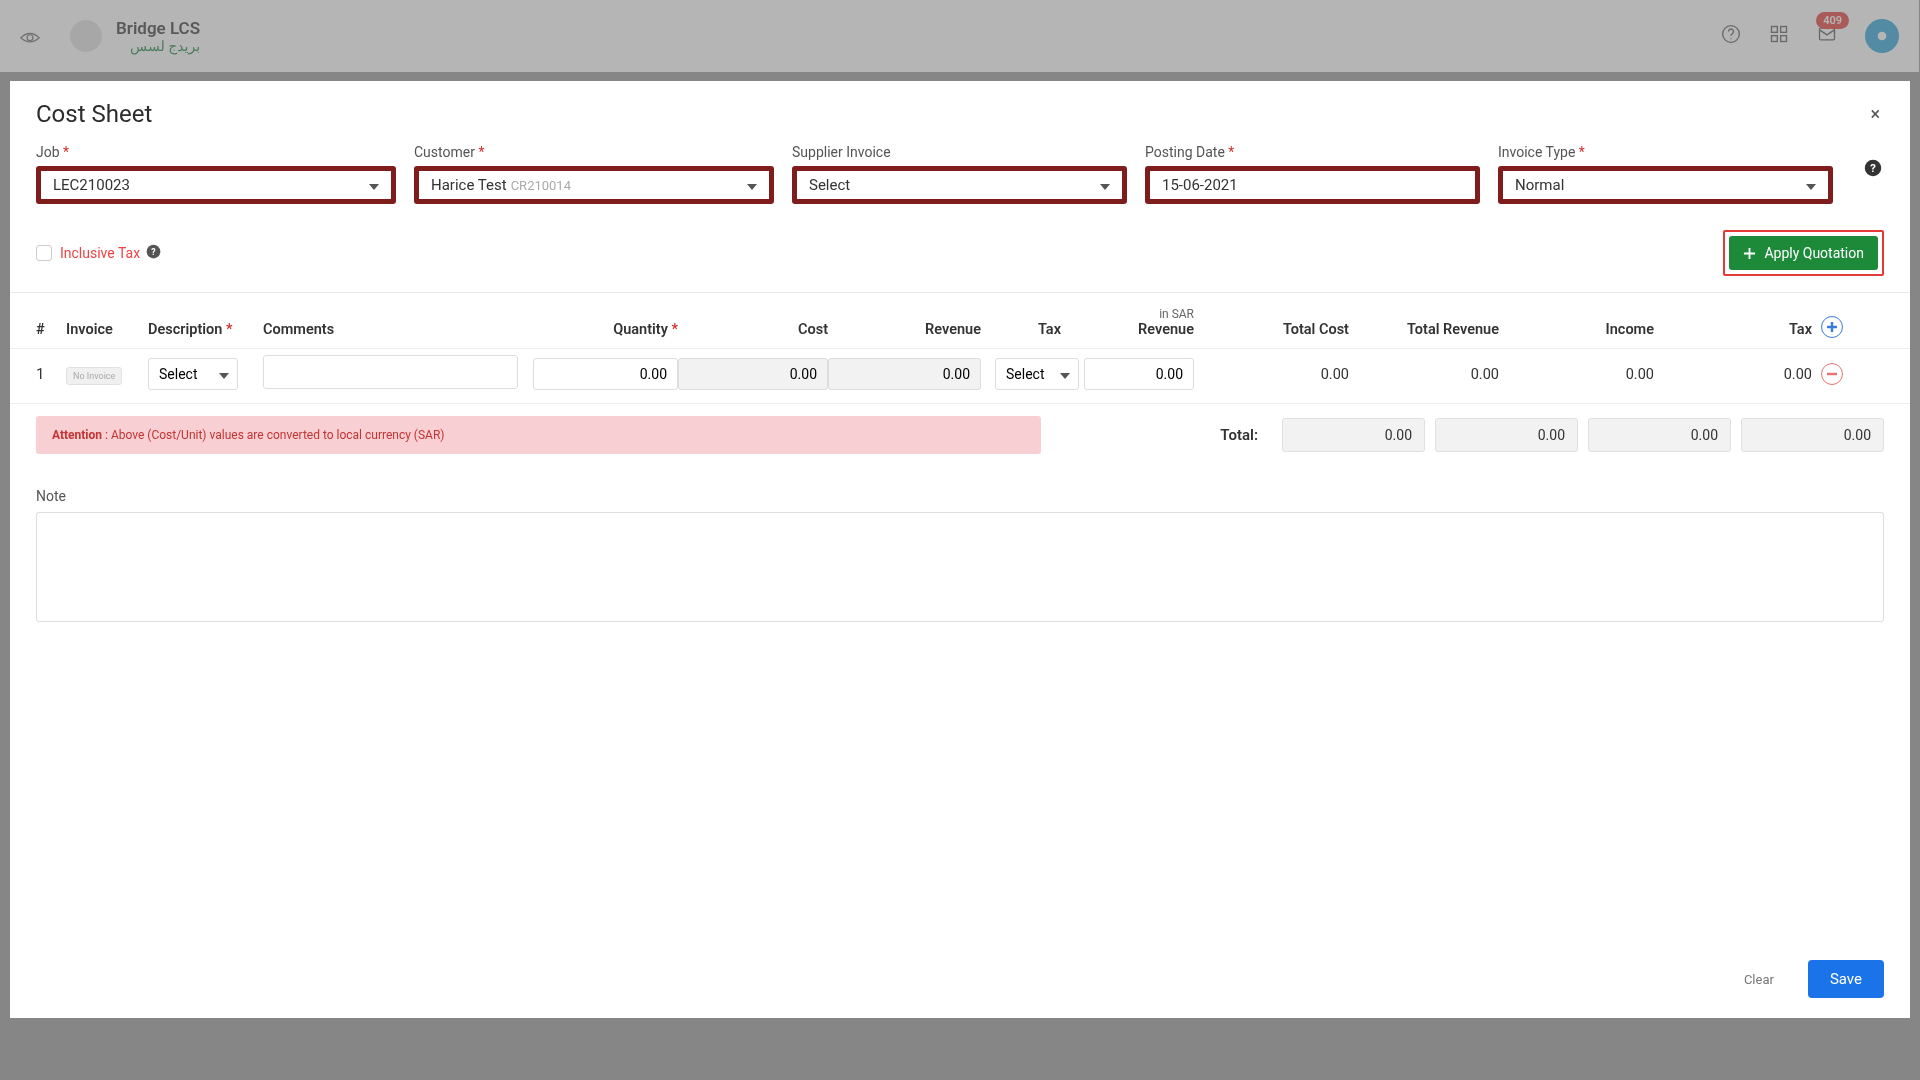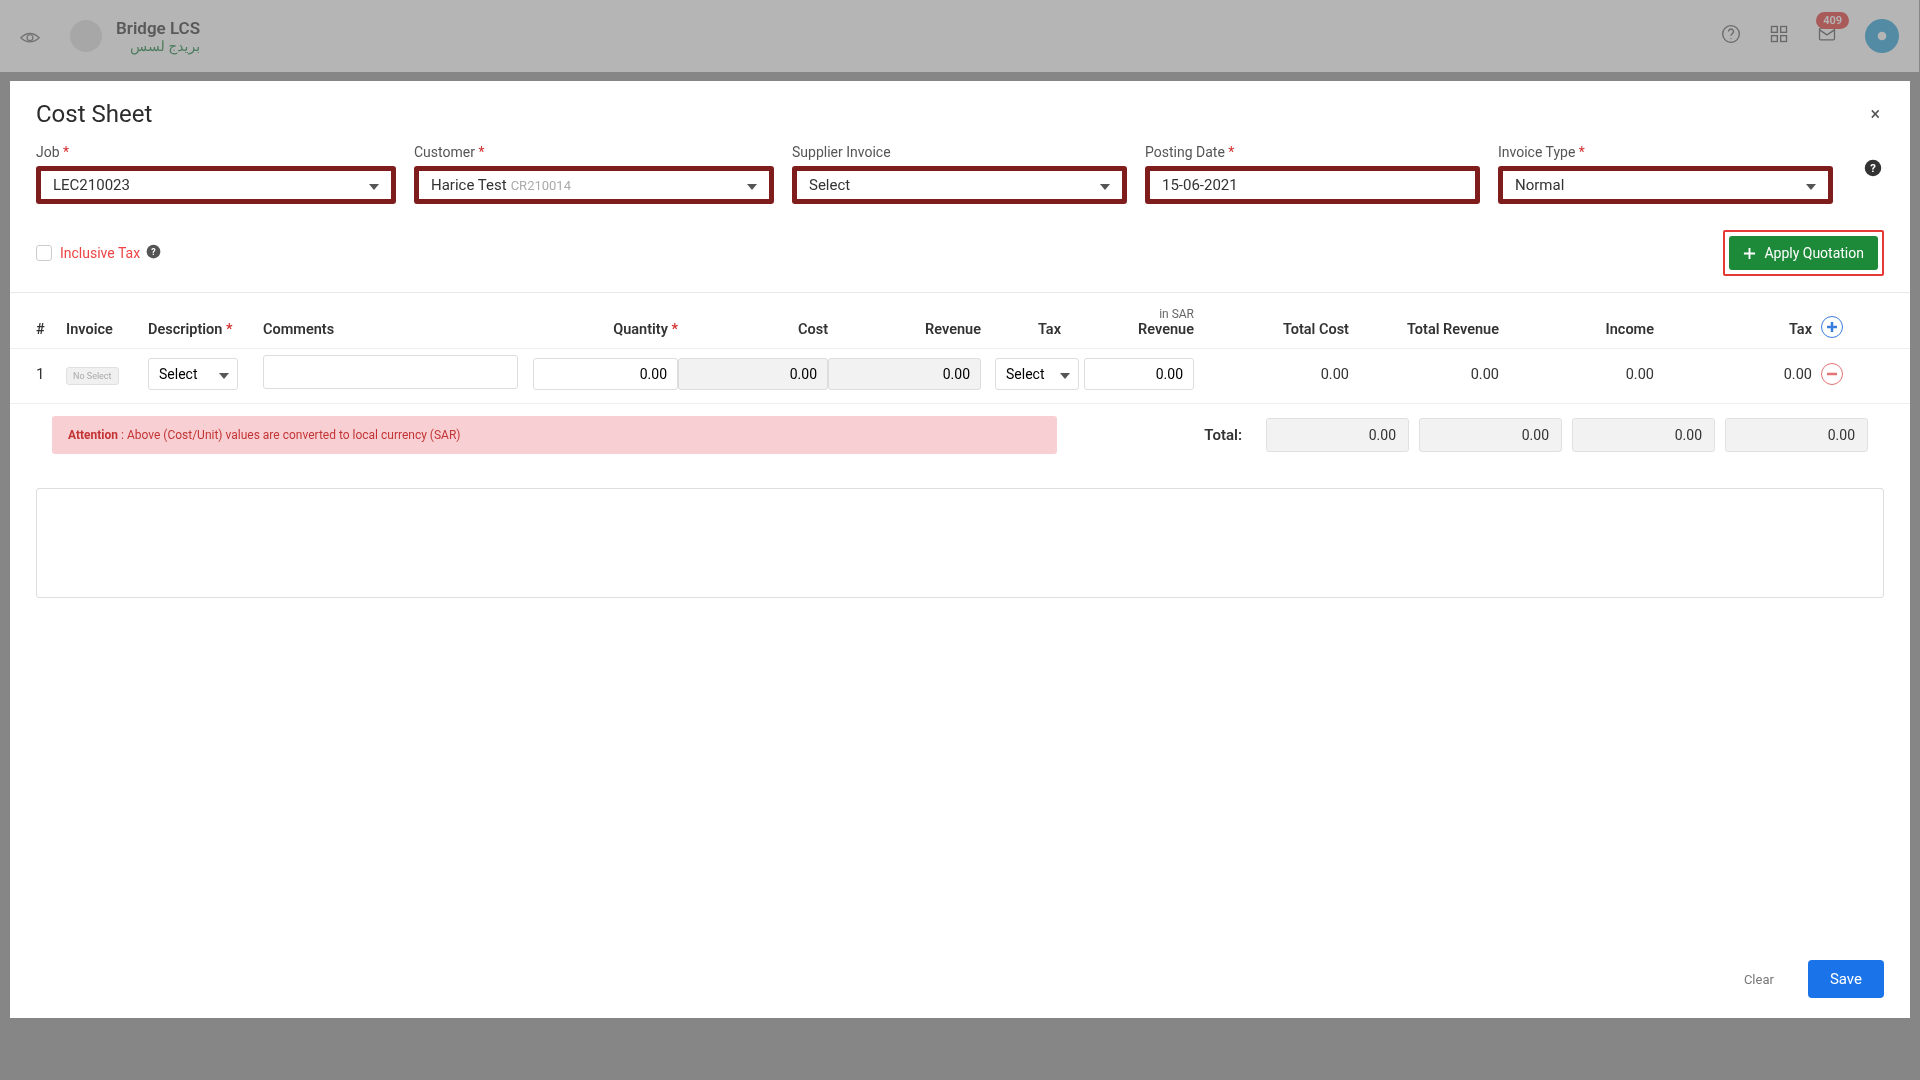--- a/index.html
+++ b/index.html
@@ -73,21 +73,21 @@
 .cell-input { height: 32px; border: 1px solid #ddd; border-radius: 3px; padding: 0 10px; font-size: 14px; text-align: right; width: 100%; }
 .cell-input.ro { background: #f2f2f2; }
 .cell-textarea { height: 34px; border: 1px solid #ddd; border-radius: 3px; width: 255px; resize: none; }
 .cell-text { font-size: 14.5px; color: #333; }
 .row-num { font-size: 15px; color: #333; }
 .icon-btn { width: 22px; height: 22px; border-radius: 50%; border: 1.5px solid; display: inline-flex; align-items: center; justify-content: center; cursor: pointer; background: #fff; }
 .icon-btn.plus { border-color: #3b7ddd; color: #3b7ddd; }
 .icon-btn.minus { border-color: #e57373; color: #e57373; }
 .icon-btn svg { width: 10px; height: 10px; stroke: currentColor; stroke-width: 2.5; }
 
-.totals-row { display: flex; padding: 12px 42px 4px; align-items: center; }
+.totals-row { display: flex; padding: 12px 26px 4px; align-items: center; }
 .attention { background: #f8d0d4; border-radius: 3px; padding: 12px 16px; font-size: 12px; color: #c33434; flex: 0 0 1005px; }
 .attention b { font-weight: 700; }
 .total-label { margin-left: auto; font-size: 15px; font-weight: 600; color: #333; padding-right: 14px; }
 .total-box { width: 143px; height: 34px; background: #f2f2f2; border: 1px solid #e0e0e0; border-radius: 3px; display: flex; align-items: center; justify-content: flex-end; padding: 0 12px; font-size: 14px; color: #333; margin-left: 10px; }
 
 .note-section { padding: 30px 26px 0; }
 .note-label { font-size: 14px; color: #555; margin-bottom: 8px; }
 .note-area { width: 100%; height: 110px; border: 1px solid #ddd; border-radius: 3px; padding: 10px; font-size: 14px; resize: none; }
 
 .footer { margin-top: auto; padding: 16px 26px 20px; display: flex; justify-content: flex-end; gap: 20px; align-items: center; }
@@ -237,21 +237,21 @@
         <svg viewBox="0 0 10 10" fill="none">
             <path d="M5 0v10M0 5h10"></path>
           </svg>
       </span>
     </div>
   </div>
 
   <div class="grid-row">
     <div class="col-num row-num">1</div>
     <div class="col-invoice">
-      <span class="tiny-badge">No Select</span>
+      <span class="tiny-badge">No Invoice</span>
     </div>
     <div class="col-desc">
       <div class="cell-select">
         <span>Select</span>
         <span class="caret"><svg viewBox="0 0 10 6">
               <path d="M0 0 L5 6 L10 0 Z"></path>
             </svg></span>
       </div>
     </div>
     <div class="col-comments">
@@ -295,20 +295,21 @@
       <b>Attention</b><span> : Above (Cost/Unit) values are converted to local currency (SAR)</span>
     </div>
     <div class="total-label">Total:</div>
     <div class="total-box">0.00</div>
     <div class="total-box">0.00</div>
     <div class="total-box">0.00</div>
     <div class="total-box">0.00</div>
   </div>
 
   <div class="note-section">
+    <div class="note-label">Note</div>
     <textarea class="note-area" style=""></textarea>
   </div>
 
   <div class="footer">
     <button class="btn-clear">Clear</button>
     <button class="btn-save">Save</button>
   </div>
 </div>
 
 </body></html>

